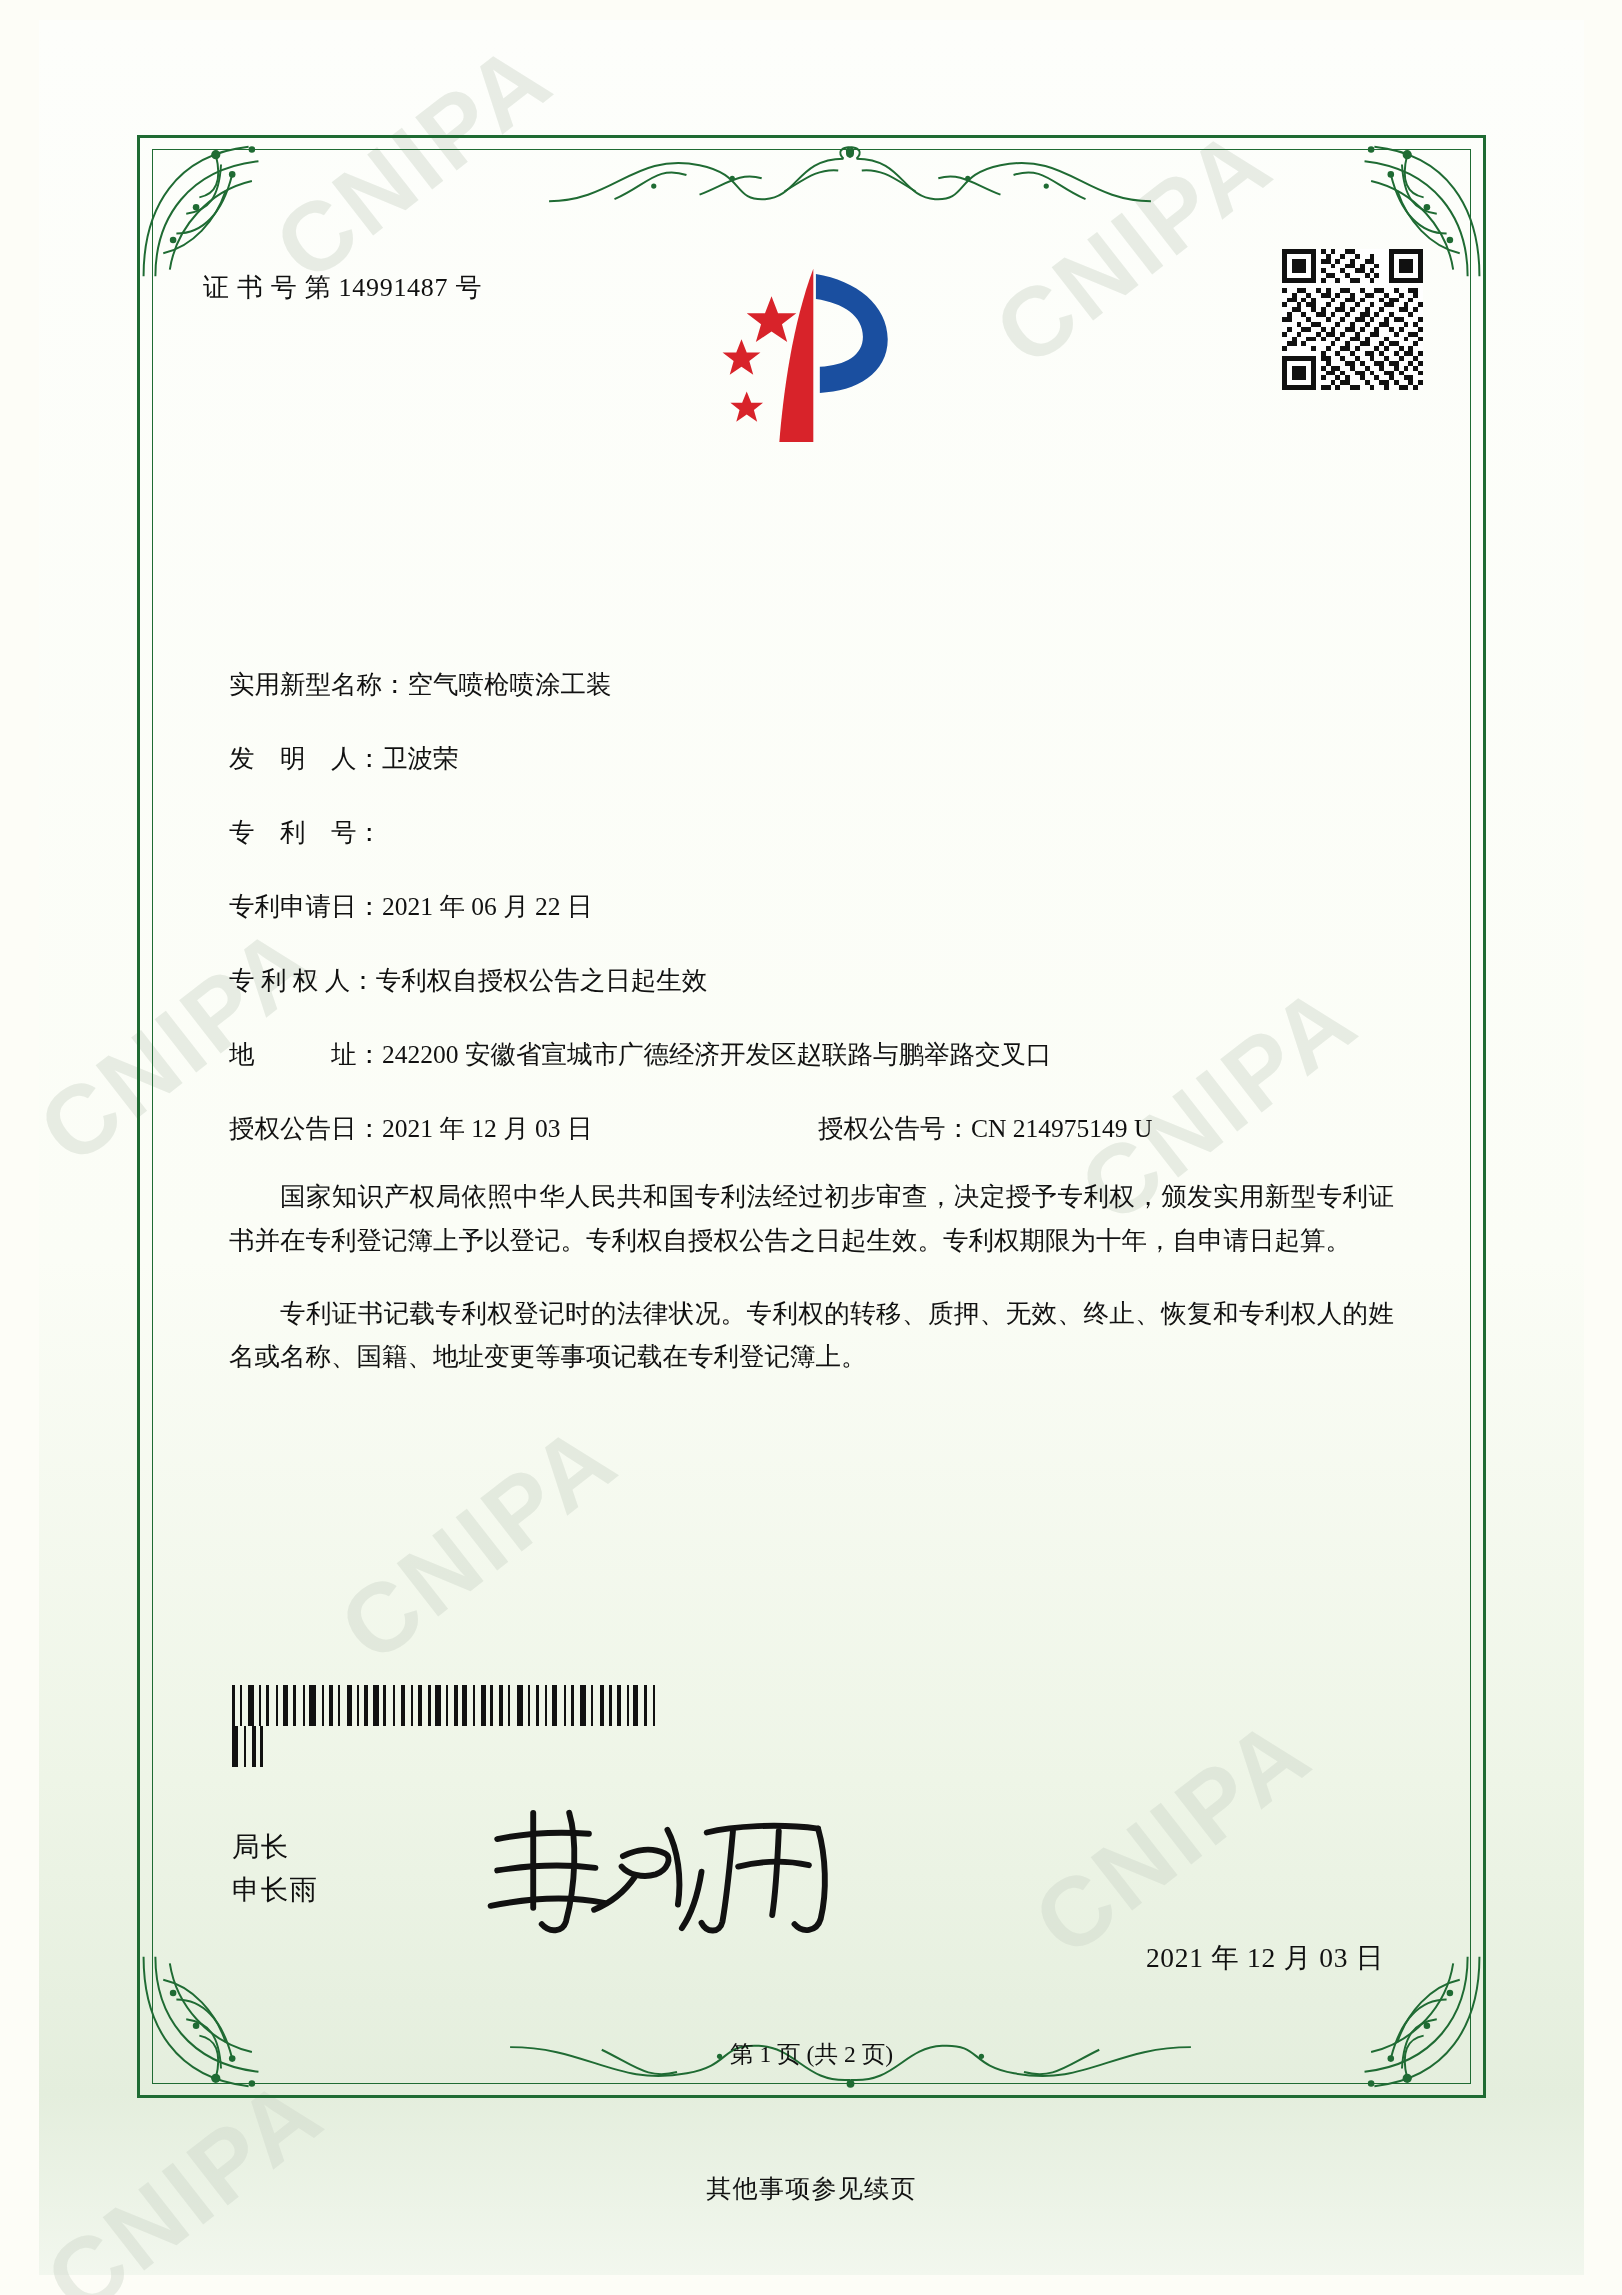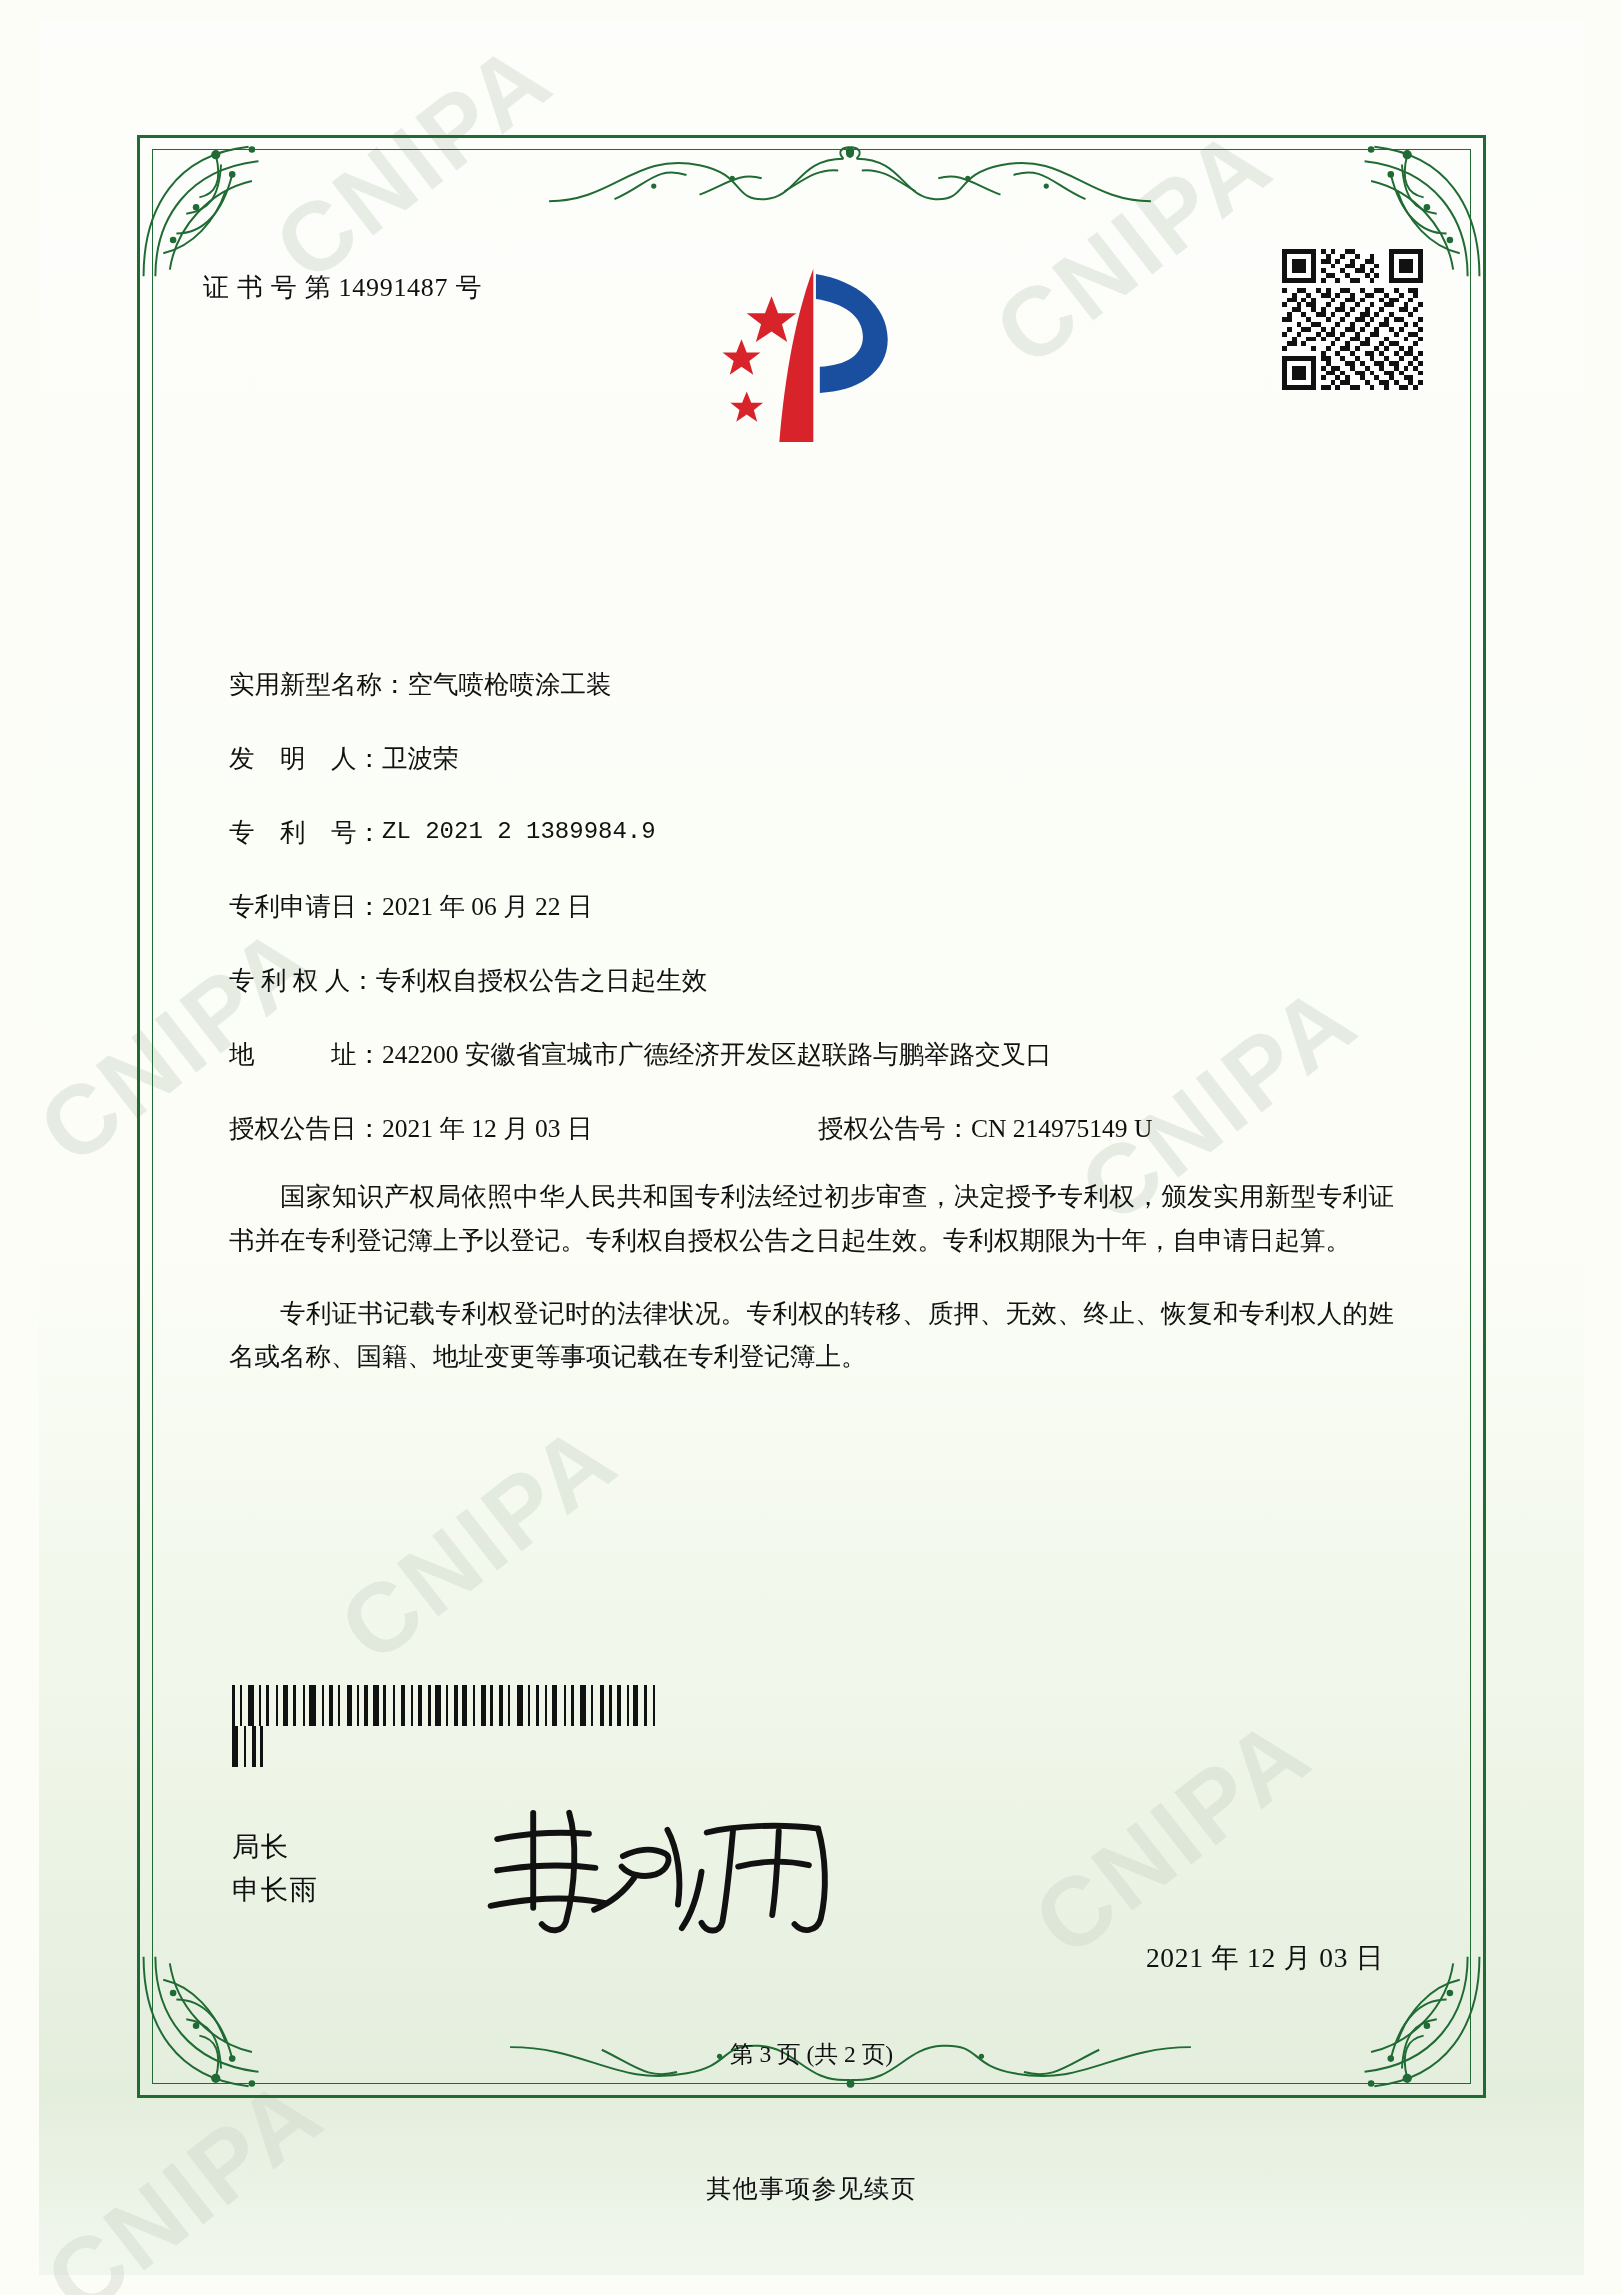--- a/index.html
+++ b/index.html
@@ -570,21 +570,20 @@
       <div class="field-value">空气喷枪喷涂工装</div>
     </div>
 
     <div class="field-row">
       <div class="field-label">发　明　人：</div>
       <div class="field-value">卫波荣</div>
     </div>
 
     <div class="field-row">
       <div class="field-label">专　利　号：</div>
-      <div class="field-value mono">ZL 2021 2 1389984.9</div>
     </div>
 
     <div class="field-row">
       <div class="field-label">专利申请日：</div>
       <div class="field-value">2021 年 06 月 22 日</div>
     </div>
 
     <div class="field-row">
       <div class="field-label">专 利 权 人：</div>
       <div class="field-value">专利权自授权公告之日起生效</div>
@@ -681,16 +680,16 @@
       <path d="M360 60 C 400 50, 470 46, 530 54"></path>
       <path d="M400 58 C 396 100, 392 150, 384 196 C 380 214, 360 214, 352 198"></path>
       <path d="M470 58 C 468 104, 466 148, 460 186"></path>
       <path d="M408 112 C 440 104, 480 102, 516 110"></path>
       <path d="M530 54 C 542 96, 544 150, 534 192 C 528 212, 506 214, 494 200"></path>
       <path d="M352 120 C 346 158, 336 186, 322 206"></path>
     </g>
   </svg>
 
   <div class="issue-date">2021 年 12 月 03 日</div>
-  <div class="page-num">第 3 页 (共 2 页)</div>
+  <div class="page-num">第 1 页 (共 2 页)</div>
   <div class="footer-note">其他事项参见续页</div>
 </div>
 
 
 </body></html>

